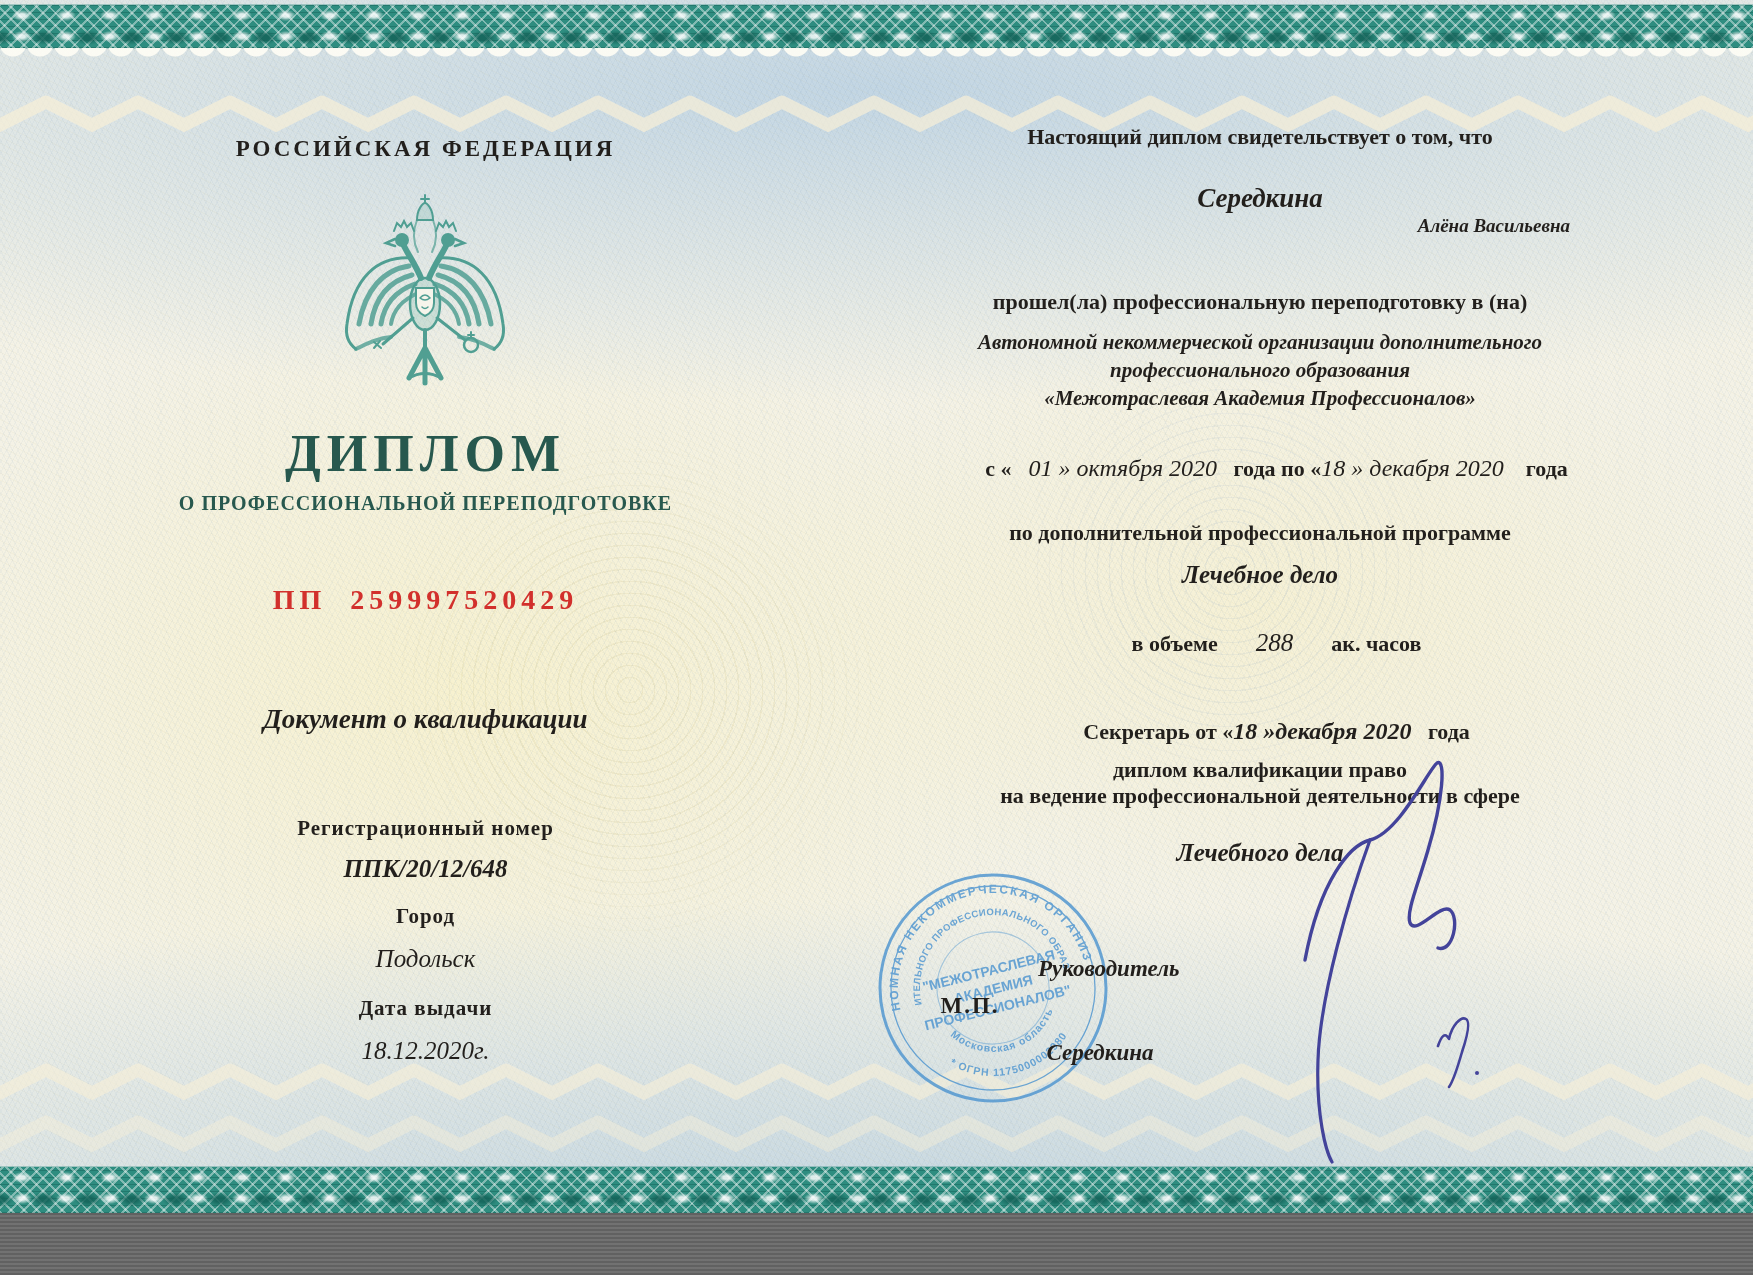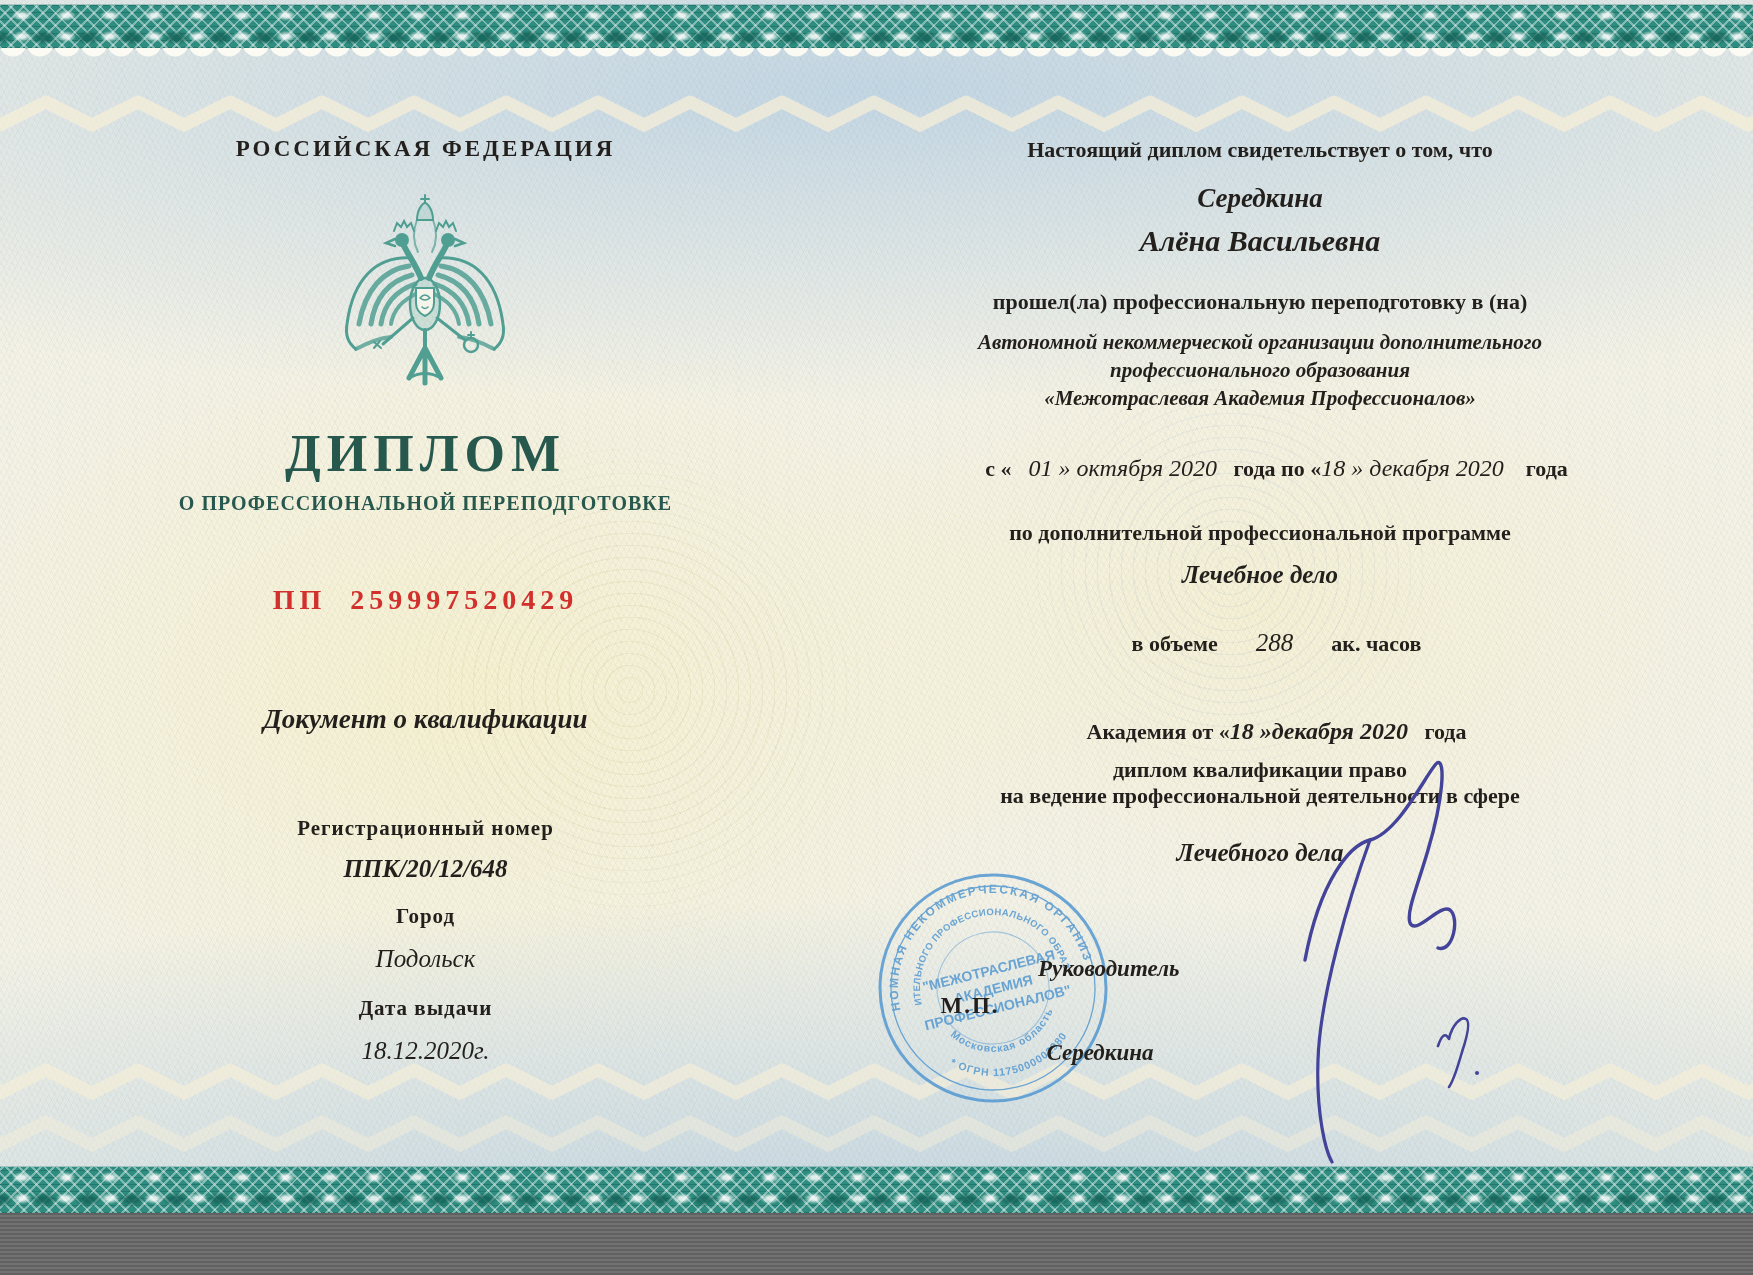--- a/index.html
+++ b/index.html
@@ -148,44 +148,44 @@
 
     <div class="line b" style="top:904px; font-size:21px; letter-spacing:1px;">Город</div>
     <div class="line i" style="top:945px; font-size:25px;">Подольск</div>
 
     <div class="line b" style="top:996px; font-size:21px; letter-spacing:1px;">Дата выдачи</div>
     <div class="line i" style="top:1037px; font-size:25px;">18.12.2020г.</div>
   </section>
 
   <section class="rcol" style="left:950px; top:0; width:620px; height:900px;">
 
-    <div class="line b" style="top:137px; font-size:22px;">Настоящий диплом свидетельствует о том, что</div>
+    <div class="line b" style="top:124px; font-size:22px;">Настоящий диплом свидетельствует о том, что</div>
 
     <div class="line bi" style="top:183px; font-size:27px;">Середкина</div>
-    <div class="line bi" style="top:224px; font-size:30px;">Алёна Васильевна</div>
+    <div class="line bi" style="top:215px; font-size:19px;text-align:right;">Алёна Васильевна</div>
 
     <div class="line b" style="top:289px; font-size:22px;">прошел(ла) профессиональную переподготовку в (на)</div>
 
     <div class="line bi" style="top:330px; font-size:21px;">Автономной некоммерческой организации дополнительного</div>
     <div class="line bi" style="top:358px; font-size:21px;">профессионального образования</div>
     <div class="line bi" style="top:386px; font-size:21px;">«Межотраслевая Академия Профессионалов»</div>
 
     <div class="line" style="top:429px; font-size:22px;">
       <span class="b">с «</span><span class="i" style="font-size:24px;margin-left:17px;">01 » октября 2020</span><span class="b">   года по «</span><span class="i" style="font-size:24px;">18 » декабря 2020</span><span class="b">    года</span>
     </div>
 
     <div class="line bi" style="top:561px; font-size:25px;">Лечебное дело</div>
     <div class="line b" style="top:520px; font-size:22px;">по дополнительной профессиональной программе</div>
 
     <div class="line" style="top:603px; font-size:22px;">
       <span class="b">в объеме</span><span class="i" style="font-size:25px; margin:0 38px;">288</span><span class="b">ак. часов</span>
     </div>
 
     <div class="line" style="top:692px; font-size:22px;">
-      <span class="b">Академия от «</span><span class="bi" style="font-size:24px;">18 »декабря 2020</span><span class="b">   года</span>
+      <span class="b">Секретарь от «</span><span class="bi" style="font-size:24px;">18 »декабря 2020</span><span class="b">   года</span>
     </div>
 
     <div class="line b" style="top:757px; font-size:22px;">диплом квалификации право</div>
     <div class="line b" style="top:783px; font-size:22px;">на ведение профессиональной деятельности в сфере</div>
 
     <div class="line bi" style="top:839px; font-size:25px;">Лечебного дела</div>
   </section>
 
   <svg class="abs" style="left:868px; top:863px; transform:rotate(-14deg); opacity:.82;" width="250" height="250" viewBox="0 0 250 250">
     <defs>

